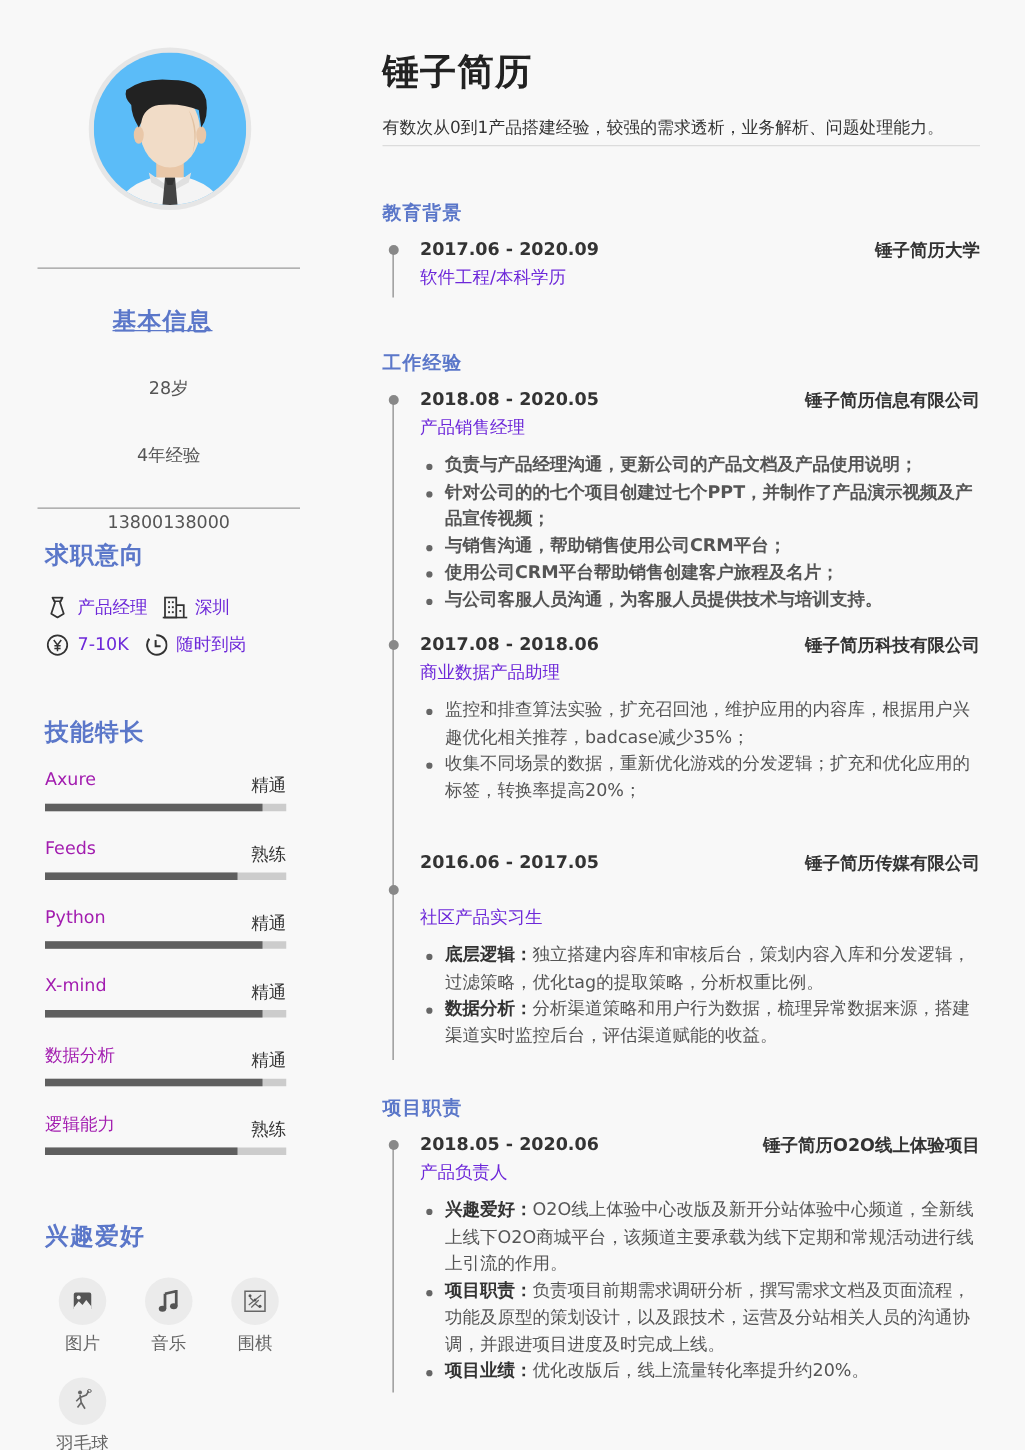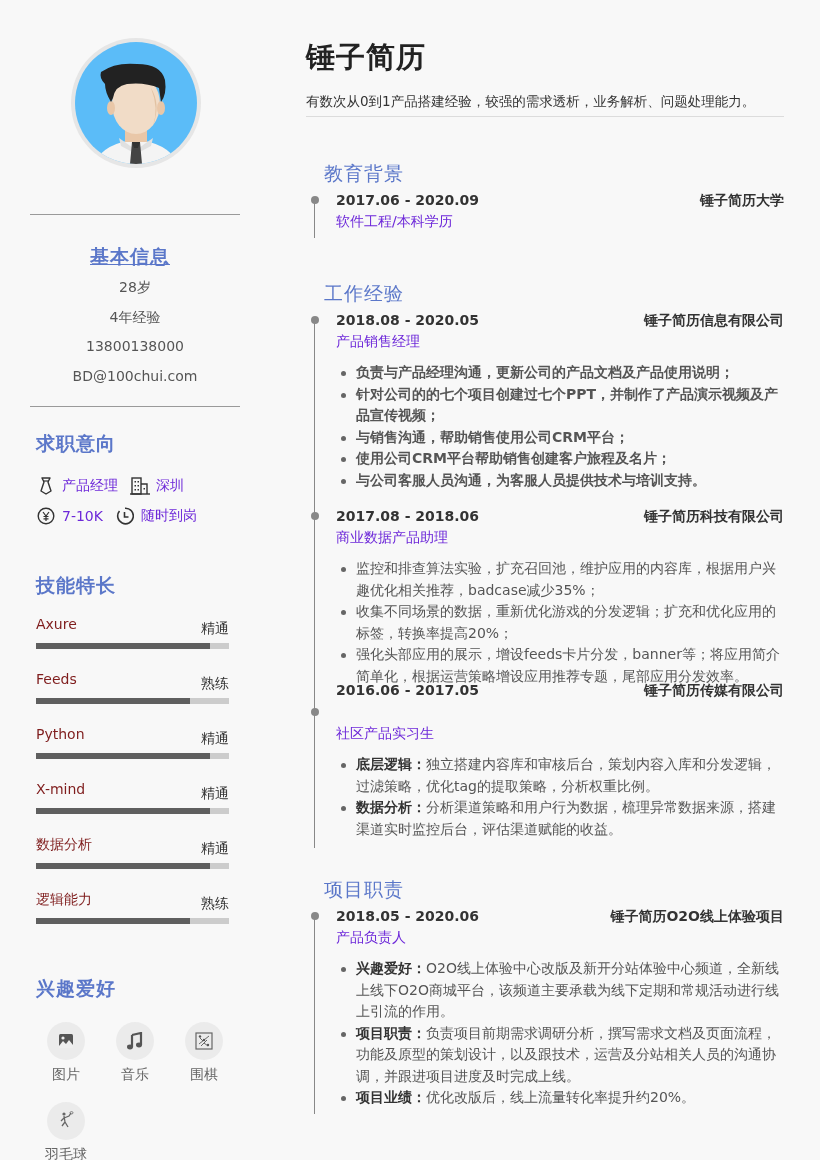--- a/index.html
+++ b/index.html
@@ -7,41 +7,41 @@
   body { font-family: "DejaVu Sans", "Liberation Sans", sans-serif; color: #333; position: relative; }
 
   
   .sidebar { position: absolute; left: 0; top: 0; width: 270px; height: 1160px; }
   .avatar { position: absolute; left: 71px; top: 38px; width: 130px; height: 130px; border-radius: 50%; background: #e6e6e6; padding: 4px; }
   .avatar svg { width: 122px; height: 122px; display: block; border-radius: 50%; }
   .divider { position: absolute; left: 30px; width: 210px; height: 1px; background: #9a9a9a; }
   .side-title { position: absolute; font-size: 19px; font-weight: bold; color: #5b77c9; letter-spacing: 1px; }
   .basic-title { left: 0; width: 260px; text-align: center; top: 244px; text-decoration: underline; }
   .basic-list { position: absolute; left: 0; width: 270px; top: 277px; text-align: center; font-size: 14px; color: #555; }
-  .basic-list div { height: 29.5px; line-height: 20px; }
+  .basic-list div { height: 29.5px; line-height: 20px; margin-top: 24px; }
 
   .intent-row { position: absolute; left: 36px; font-size: 14px; color: #6d28d9; display: flex; align-items: center; height: 22px; }
   .intent-row .ico { width: 20px; height: 20px; display: inline-flex; align-items: center; justify-content: center; margin-right: 6px; }
   .intent-row .txt { margin-right: 12px; }
 
   .skill { position: absolute; left: 36px; width: 193px; }
-  .skill .name { position: absolute; left: 0; top: 0; font-size: 14px; color: #7f1d1d; }
+  .skill .name { position: absolute; left: 0; top: 0; font-size: 14px; color: #a21caf; }
   .skill .level { position: absolute; right: 0; top: 4px; font-size: 14px; color: #333; }
   .skill .bar { position: absolute; left: 0; top: 27px; width: 193px; height: 6px; background: #cccccc; }
   .skill .fill { height: 6px; background: #5f5f5f; }
 
   .hobby { position: absolute; width: 60px; text-align: center; }
   .hobby .circle { width: 38px; height: 38px; border-radius: 50%; background: #ebebeb; margin: 0 auto; display: flex; align-items: center; justify-content: center; }
   .hobby .label { font-size: 14px; color: #666; margin-top: 6px; }
 
   
   .main { position: absolute; left: 306px; top: 0; width: 478px; }
   .name-title { position: absolute; top: 38px; left: 0; font-size: 29px; color: #222; letter-spacing: 1px; font-weight: bold; }
   .summary { position: absolute; top: 93px; left: 0; width: 478px; font-size: 13.5px; color: #333; padding-bottom: 5px; border-bottom: 1px solid #dcdcdc; white-space: nowrap; }
-  .sec-title { position: absolute; left: 18px; font-size: 19px; font-weight: normal; color: #5b77c9; letter-spacing: 1px; }
+  .sec-title { position: absolute; left: 0; font-size: 15px; font-weight: bold; color: #5b77c9; letter-spacing: 1px; }
   .timeline { position: absolute; left: 0; width: 478px; }
   .tl-line { position: absolute; left: 8px; width: 1px; background: #888; }
   .tl-dot { position: absolute; left: 5px; width: 8px; height: 8px; border-radius: 50%; background: #888; }
   .entry-head { position: absolute; left: 30px; right: 0; display: flex; justify-content: space-between; font-weight: bold; font-size: 14px; color: #333; }
   .entry-sub { position: absolute; left: 30px; font-size: 14px; color: #6d28d9; }
   .bullets { position: absolute; left: 50px; width: 424px; list-style: none; font-size: 14px; color: #555; line-height: 21.5px; }
   .bullets li { position: relative; }
   .bullets li::before { content: ""; position: absolute; left: -15px; top: 9px; width: 5px; height: 5px; border-radius: 50%; background: #666; }
   .bullets b { color: #333; }
 </style>
@@ -64,21 +64,20 @@
       <path d="M26 30 Q40 20 62 22 Q86 22 90 38 Q92 52 86 60 L84 46 Q70 40 52 42 Q40 44 38 56 L36 60 Q30 50 30 42 Q24 36 26 30 Z" fill="#222"></path>
     </svg>
   </div>
 
   <div class="divider" style="top:214px"></div>
   <div class="side-title basic-title">基本信息</div>
   <div class="basic-list">
     <div>28岁</div>
     <div>4年经验</div>
     <div>13800138000</div>
-    <div>BD@100chui.com</div>
   </div>
   <div class="divider" style="top:406px"></div>
 
   <div class="side-title" style="left:36px; top:431px;">求职意向</div>
   <div class="intent-row" style="top:475px;">
     <span class="ico">
       <svg width="14" height="18" viewBox="0 0 14 18">
           <path d="M3 1 H11 L9 5 L12 14 L7 17 L2 14 L5 5 Z" fill="none" stroke="#333" stroke-width="1.4" stroke-linejoin="round"></path>
           <line x1="4" y1="4" x2="10" y2="4" stroke="#333" stroke-width="1.2"></line>
         </svg>
@@ -244,21 +243,20 @@
 
     <div class="tl-dot" style="top:202px;"></div>
     <div class="entry-head" style="top:198px;">
       <span>2017.08 - 2018.06</span>
       <span>锤子简历科技有限公司</span>
     </div>
     <div class="entry-sub" style="top:219px;">商业数据产品助理</div>
     <ul class="bullets" style="top:248px;">
       <li><span>监控和排查算法实验，扩充召回池，维护应用的内容库，根据用户兴趣优化相关推荐，badcase减少35%；</span></li>
       <li><span>收集不同场景的数据，重新优化游戏的分发逻辑；扩充和优化应用的标签，转换率提高20%；</span></li>
-      <li><span>强化头部应用的展示，增设feeds卡片分发，banner等；将应用简介简单化，根据运营策略增设应用推荐专题，尾部应用分发效率。</span></li>
     </ul>
 
     <div class="tl-dot" style="top:398px;"></div>
     <div class="entry-head" style="top:372px;gap:40px;">
       <span>2016.06 - 2017.05</span>
       <span>锤子简历传媒有限公司</span>
     </div>
     <div class="entry-sub" style="top:415px;">社区产品实习生</div>
     <ul class="bullets" style="top:444px;">
       <li><b>底层逻辑：</b><span>独立搭建内容库和审核后台，策划内容入库和分发逻辑，过滤策略，优化tag的提取策略，分析权重比例。</span></li>

